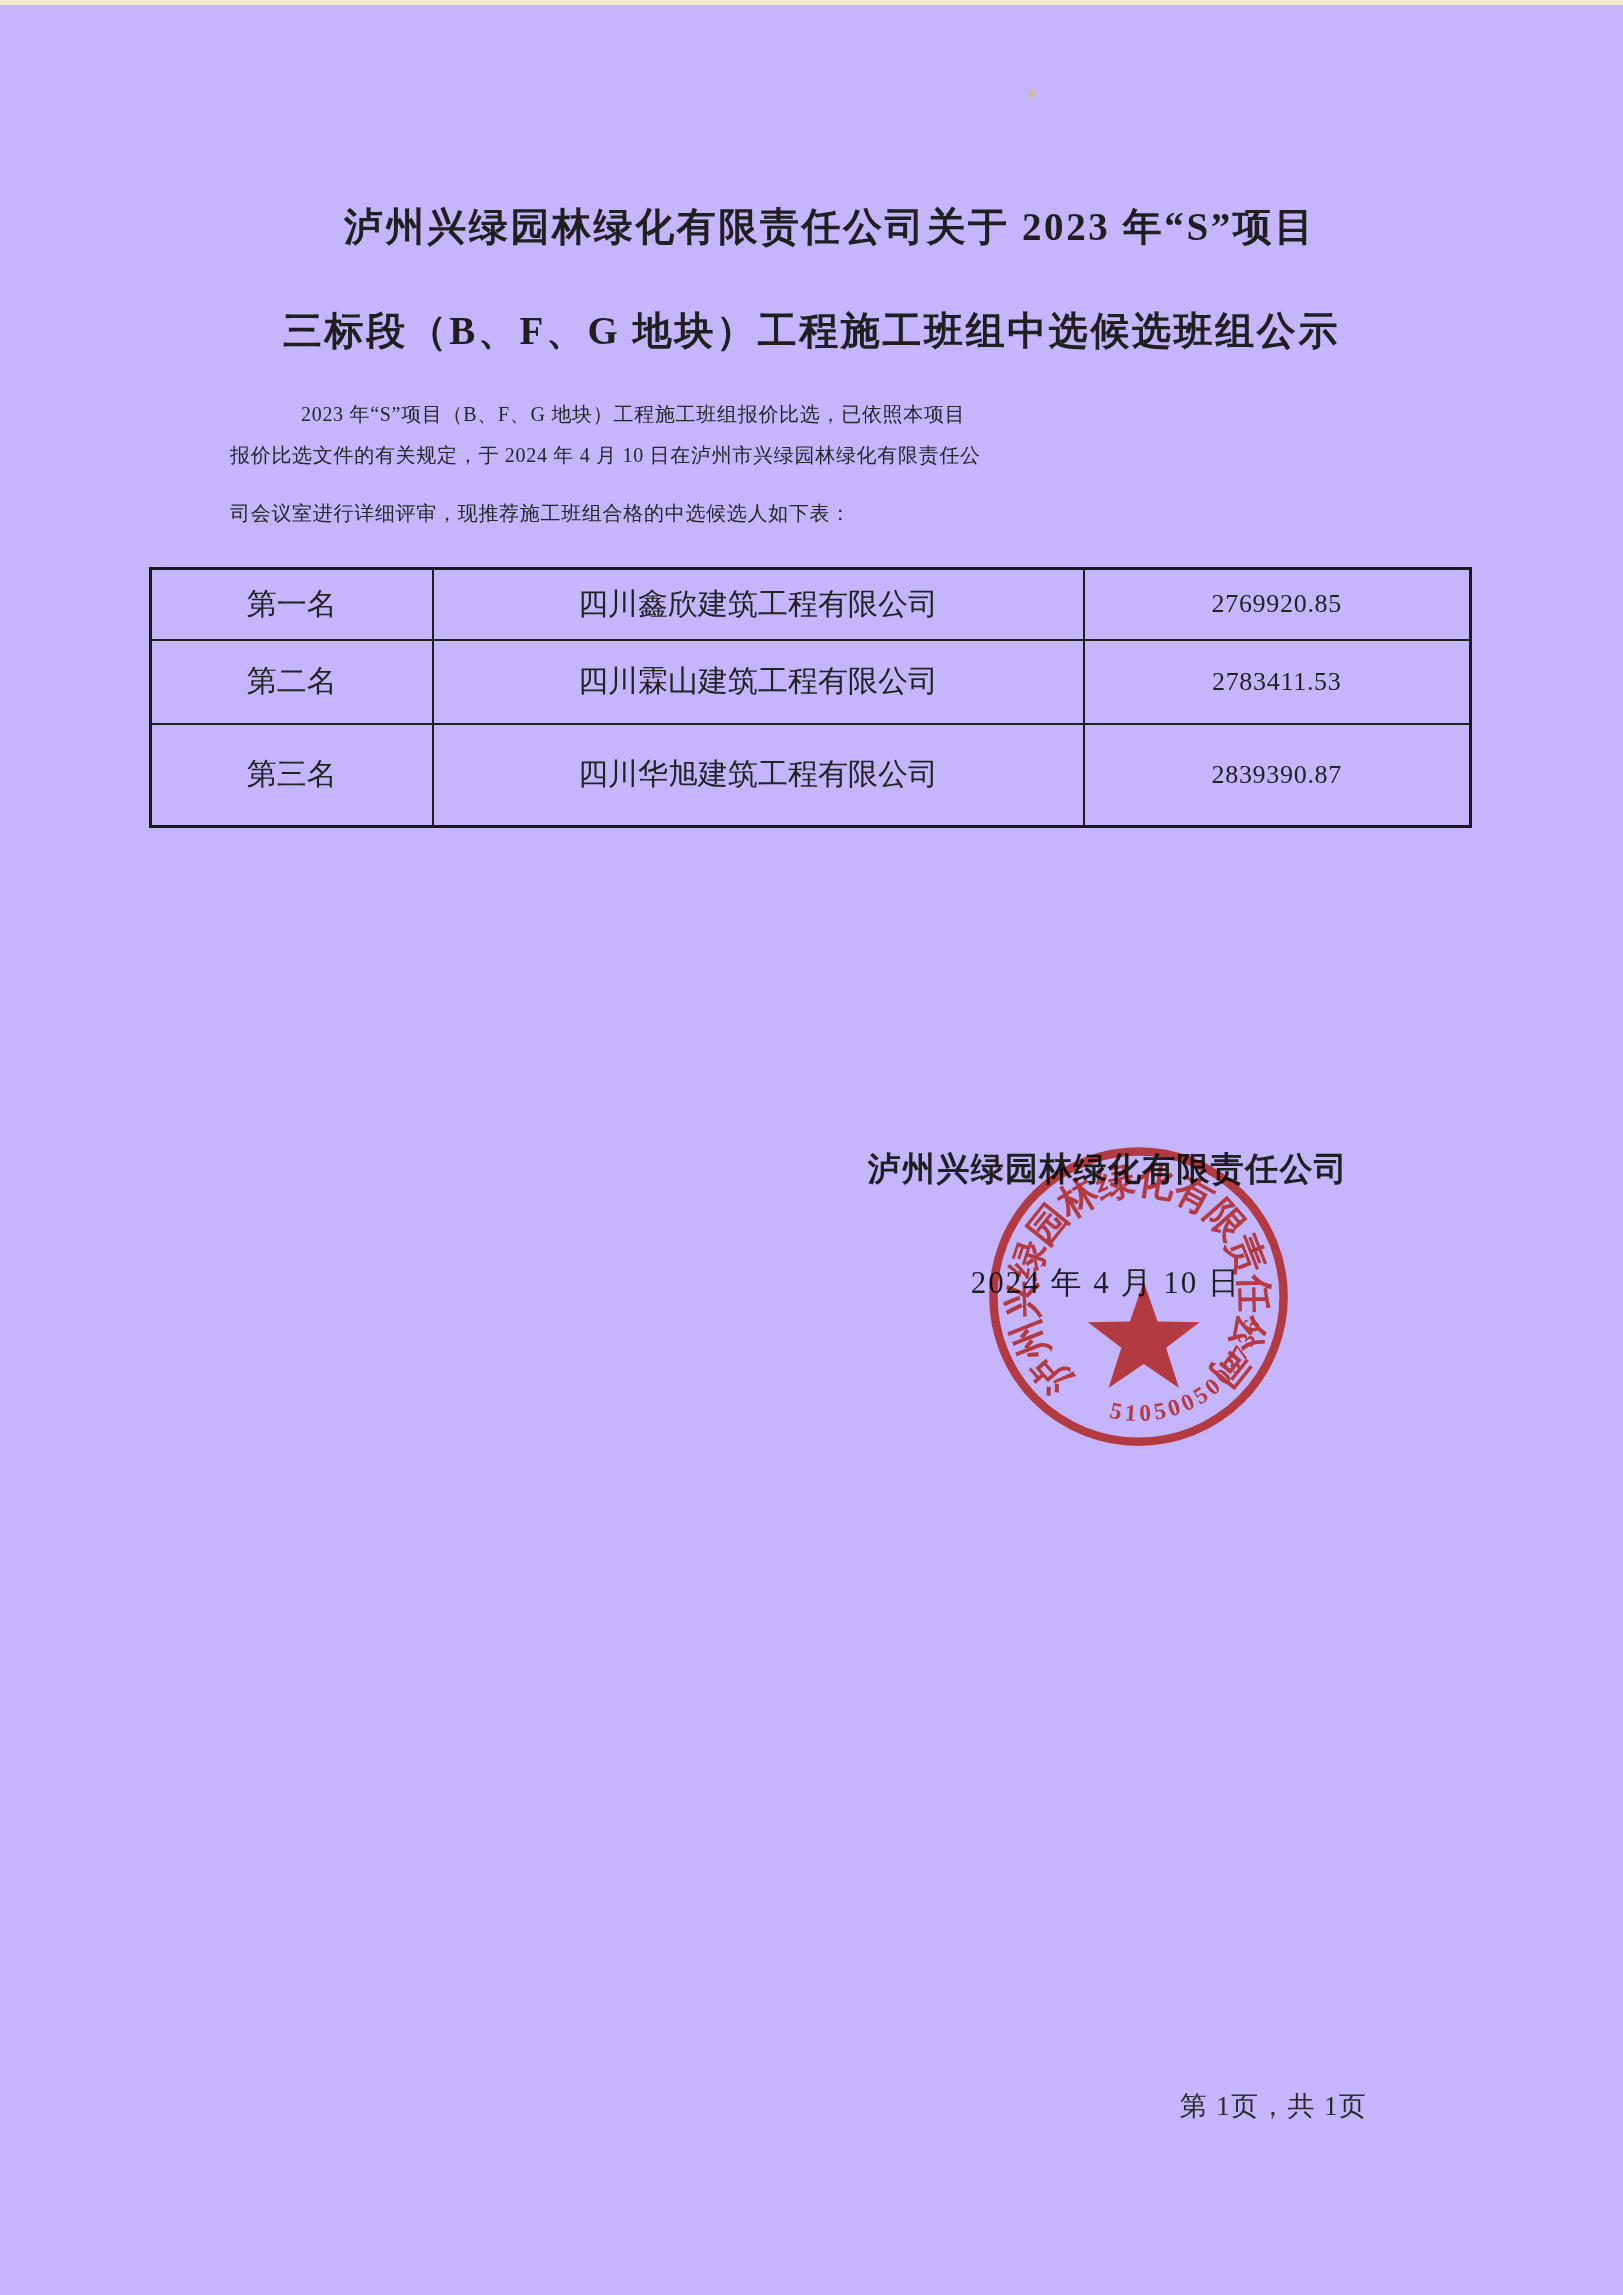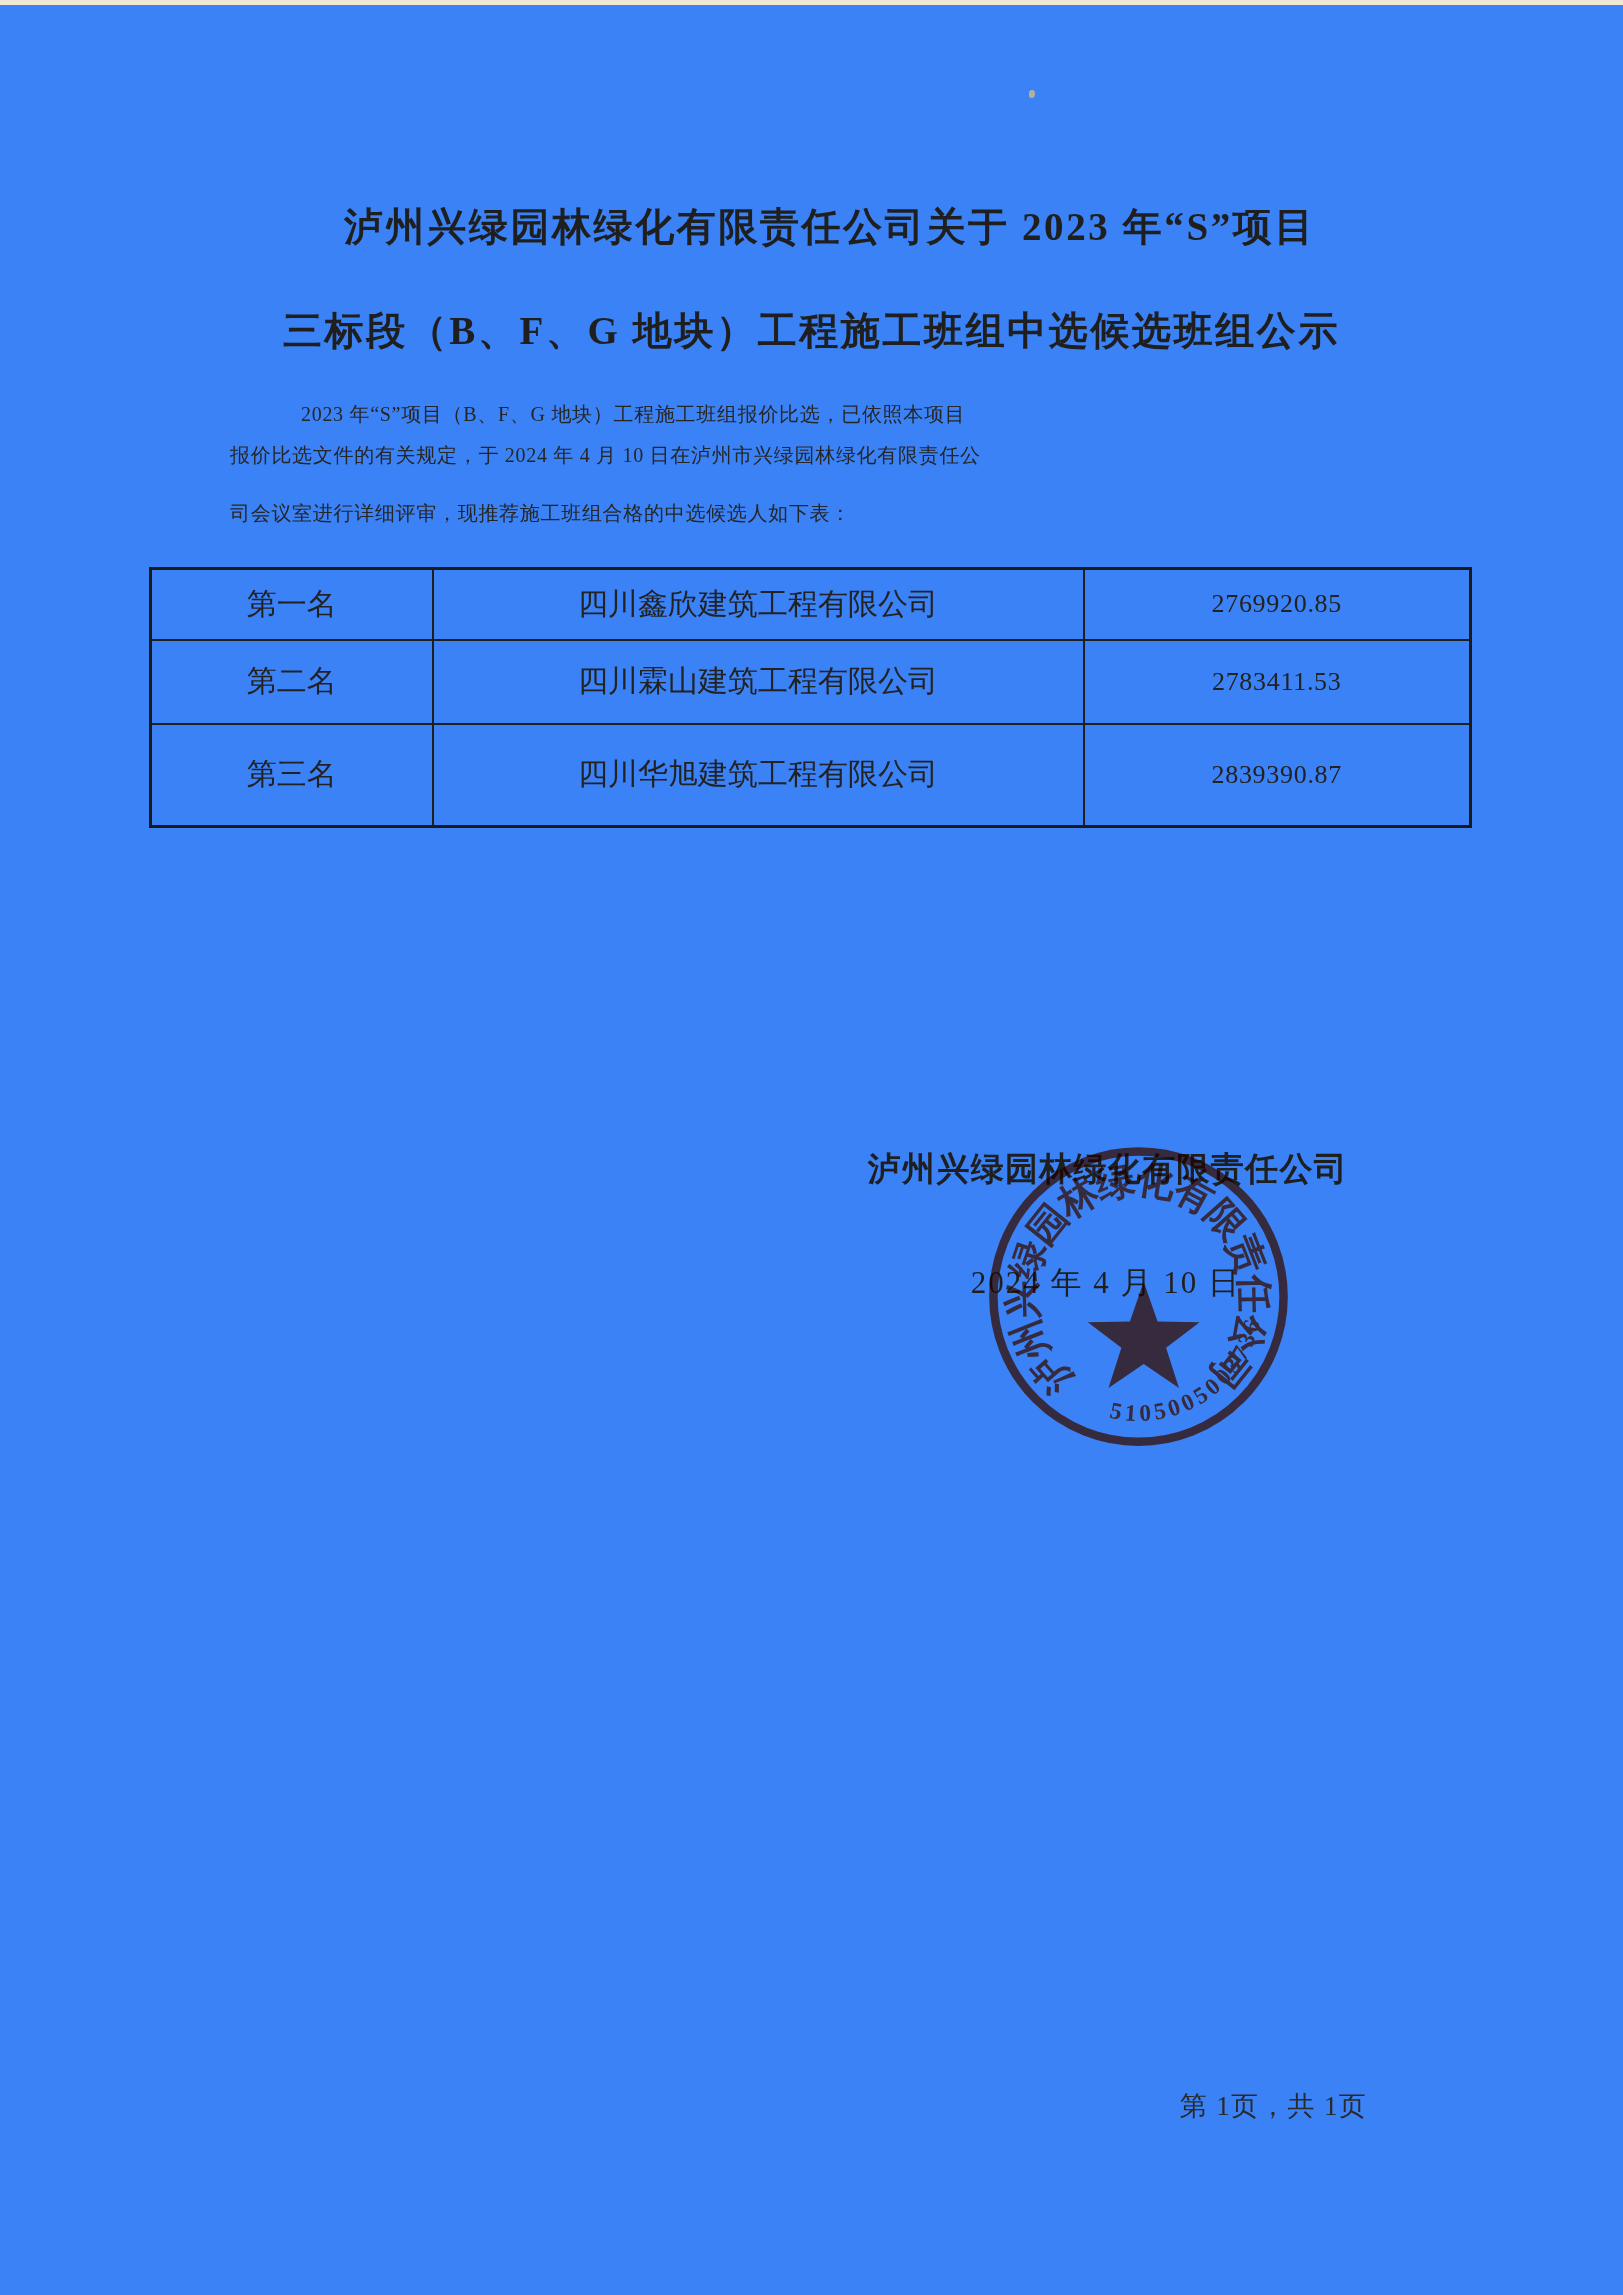--- a/index.html
+++ b/index.html
@@ -1,20 +1,20 @@
 <!DOCTYPE html>
 <html style="font-size:10.5px"><head>
 <meta charset="utf-8">
 <style>
   html,body{margin:0;padding:0;background:#d9d9d9;}
   .page{
     position:relative;
     width:1623px;height:2295px;
     margin:0 auto;
-    background:#3b82f6;
+    background:#c4b5fd;
     overflow:hidden;
     font-family:"Liberation Serif","DejaVu Serif",serif;
     color:#232323;
   }
   .scan-top-strip{
     position:absolute;left:0;top:0;width:1623px;height:4.6px;
     background:#efe8d4;
   }
   .scan-speck{
     position:absolute;left:1029px;top:90px;width:5.9px;height:7.9px;

